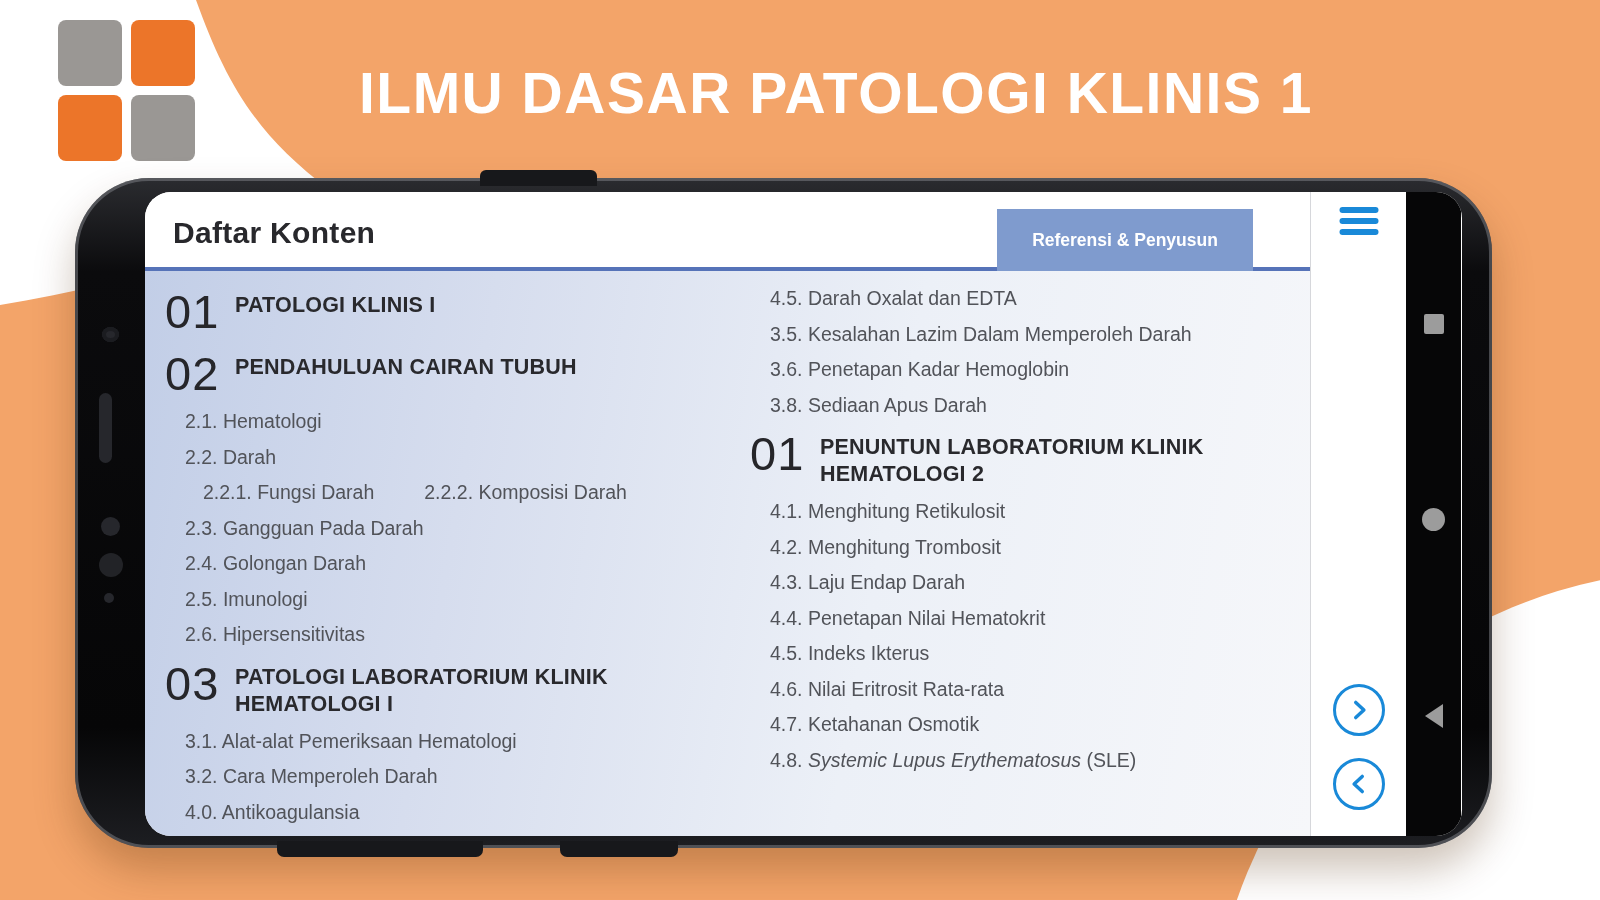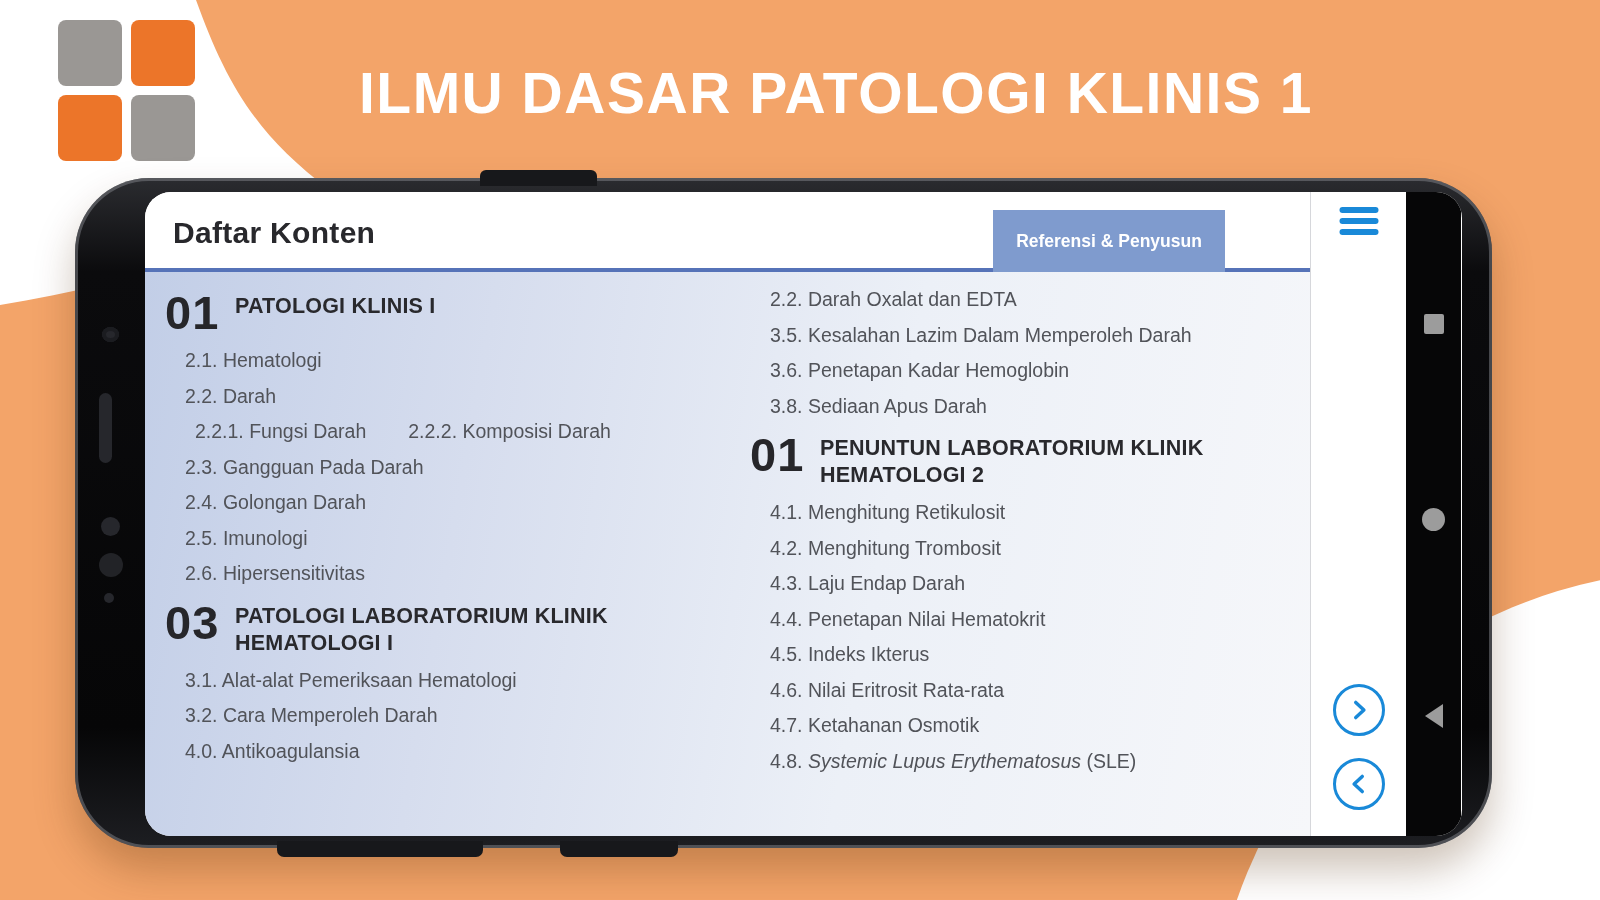--- a/index.html
+++ b/index.html
@@ -40,34 +40,34 @@
   .dot3{left:29px;top:415px;width:10px;height:10px;}
 
   .screen{position:absolute;left:70px;top:14px;width:1317px;height:644px;background:#fff;
     border-radius:26px;overflow:hidden;display:flex;}
 
   
   .content{width:1165px;display:flex;flex-direction:column;}
   .app-header{height:80px;display:flex;justify-content:space-between;align-items:flex-start;
     padding-left:28px;border-bottom:4px solid var(--underline);background:#fff;}
   .app-title{font-size:30px;font-weight:bold;color:var(--text-dark);margin-top:24px;letter-spacing:.3px;}
-  .ref-btn{align-self:flex-end;margin-bottom:-4px;margin-right:85px;width:232px;height:62px;border:none;
+  .ref-btn{align-self:flex-end;margin-bottom:-4px;margin-right:57px;width:256px;height:62px;border:none;
     background:var(--btn-blue);color:#fff;font-family:"Liberation Sans",sans-serif;
     font-size:17.5px;font-weight:bold;cursor:pointer;}
   .toc{flex:1;display:flex;padding:12px 0 0 20px;
     background:linear-gradient(100deg,#c2cee7 0%,#d6ddee 28%,#ecf0f7 62%,#f6f7fa 100%);}
   .col-left{width:585px;}
   .col-right{flex:1;padding-top:4px;}
   .chapter{display:flex;gap:8px;margin:4px 0 12px;cursor:pointer;}
   .chapter.big-gap{margin-top:11px;}
-  .ch-num{font-size:47px;line-height:1.05;font-weight:700;color:#26262a;letter-spacing:1px;min-width:62px;}
+  .ch-num{font-size:47px;line-height:1.05;font-weight:400;color:#26262a;letter-spacing:1px;min-width:62px;}
   .ch-title{font-size:21.5px;line-height:27px;font-weight:bold;color:#29292d;letter-spacing:.2px;padding-top:5px;max-width:445px;}
   .sub{font-size:19.5px;line-height:22px;color:var(--text-gray);margin:0 0 13.5px 20px;cursor:pointer;white-space:nowrap;}
   .subrow{display:flex;gap:42px;margin-left:30px;}
-  .subrow .sub{margin-left:0;}
+  .subrow .sub{margin-left:8px;}
   .ital{font-style:italic;}
 
   
   .strip{width:96px;border-left:1px solid #d6d7db;background:#fff;position:relative;}
   .hamburger{position:absolute;top:15px;left:50%;transform:translateX(-50%);cursor:pointer;}
   .hamburger span{display:block;width:39px;height:5.5px;border-radius:3px;background:var(--accent);margin-bottom:5.5px;}
   .circle-btn{position:absolute;left:50%;transform:translateX(-50%);width:52px;height:52px;border-radius:50%;
     border:3px solid var(--accent);background:#fff;display:flex;align-items:center;justify-content:center;cursor:pointer;}
   .btn-next{bottom:100px;}
   .btn-prev{bottom:26px;}
@@ -116,40 +116,44 @@
         <div class="app-header">
           <div class="app-title">Daftar Konten</div>
           <button class="ref-btn">Referensi &amp; Penyusun</button>
         </div>
         <div class="toc">
           <div class="col-left" id="toc-left">
               <div class="chapter">
                 <div class="ch-num">01</div>
                 <div class="ch-title">PATOLOGI KLINIS I</div>
               </div>
+              <div class="chapter">
+                <div class="ch-num">02</div>
+                <div class="ch-title">PENDAHULUAN CAIRAN TUBUH</div>
+              </div>
               <div class="sub">2.1. Hematologi</div>
               <div class="sub">2.2. Darah</div>
               <div class="subrow">
                 <div class="sub">2.2.1. Fungsi Darah</div>
                 <div class="sub">2.2.2. Komposisi Darah</div>
               </div>
               <div class="sub">2.3. Gangguan Pada Darah</div>
               <div class="sub">2.4. Golongan Darah</div>
               <div class="sub">2.5. Imunologi</div>
               <div class="sub">2.6. Hipersensitivitas</div>
               <div class="chapter big-gap">
                 <div class="ch-num">03</div>
                 <div class="ch-title">PATOLOGI LABORATORIUM KLINIK HEMATOLOGI I</div>
               </div>
               <div class="sub">3.1. Alat-alat Pemeriksaan Hematologi</div>
               <div class="sub">3.2. Cara Memperoleh Darah</div>
               <div class="sub">4.0. Antikoagulansia</div>
             </div>
           <div class="col-right" id="toc-right">
-              <div class="sub">2.2. Darah Oxalat dan EDTA</div>
+              <div class="sub">4.5. Darah Oxalat dan EDTA</div>
               <div class="sub">3.5. Kesalahan Lazim Dalam Memperoleh Darah</div>
               <div class="sub">3.6. Penetapan Kadar Hemoglobin</div>
               <div class="sub">3.8. Sediaan Apus Darah</div>
               <div class="chapter big-gap">
                 <div class="ch-num">01</div>
                 <div class="ch-title">PENUNTUN LABORATORIUM KLINIK HEMATOLOGI 2</div>
               </div>
               <div class="sub">4.1. Menghitung Retikulosit</div>
               <div class="sub">4.2. Menghitung Trombosit</div>
               <div class="sub">4.3. Laju Endap Darah</div>

